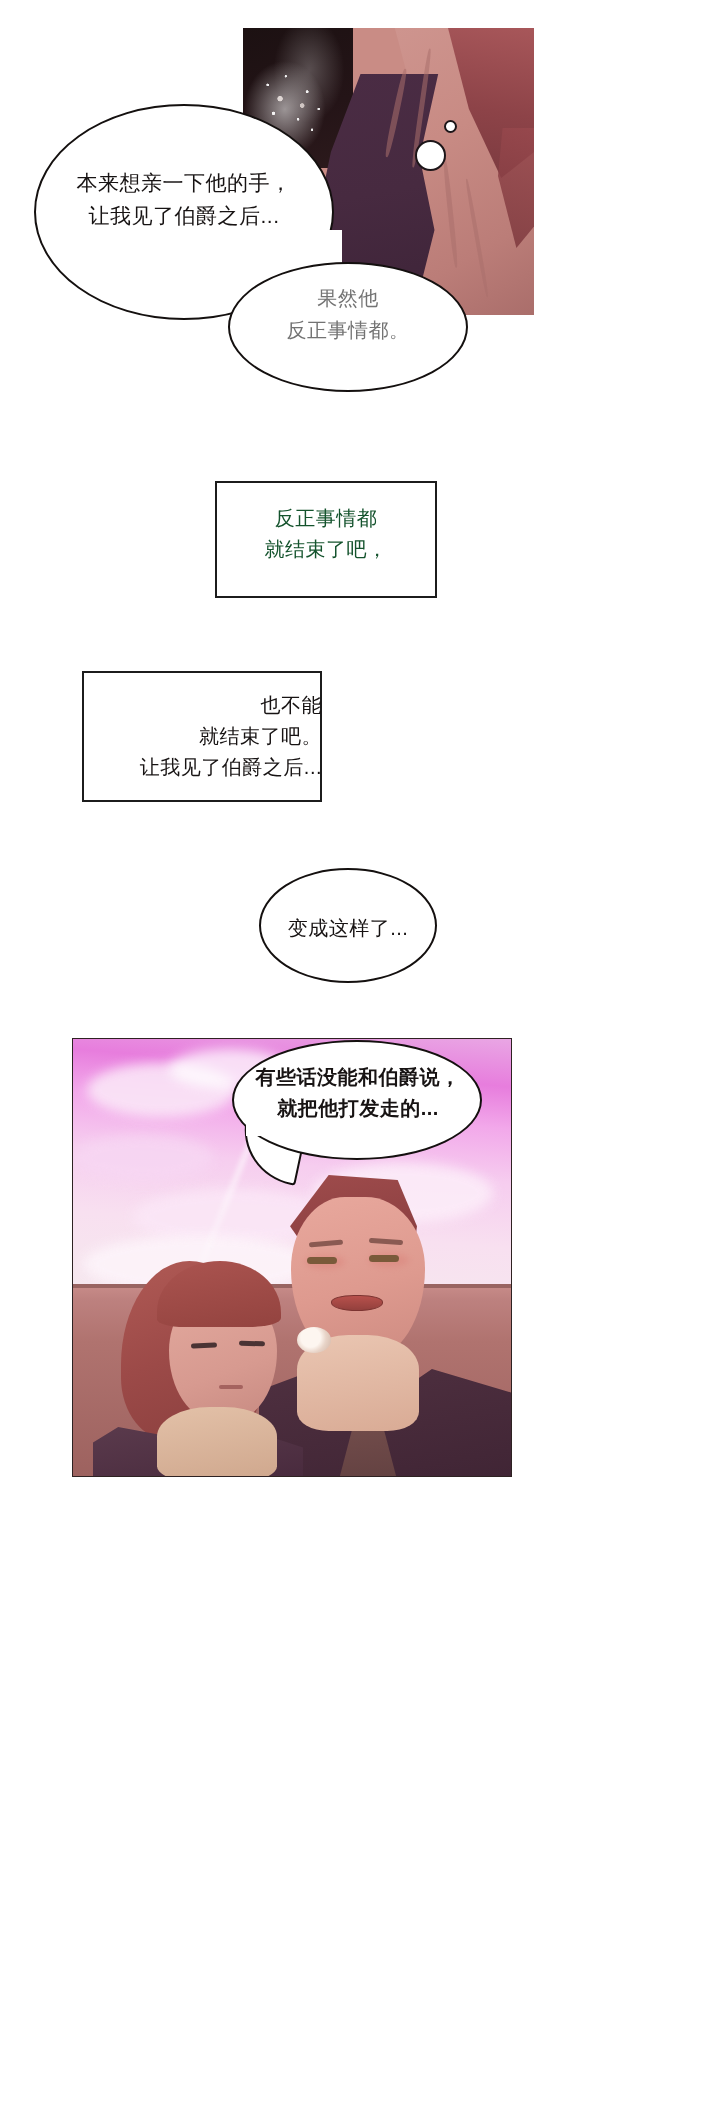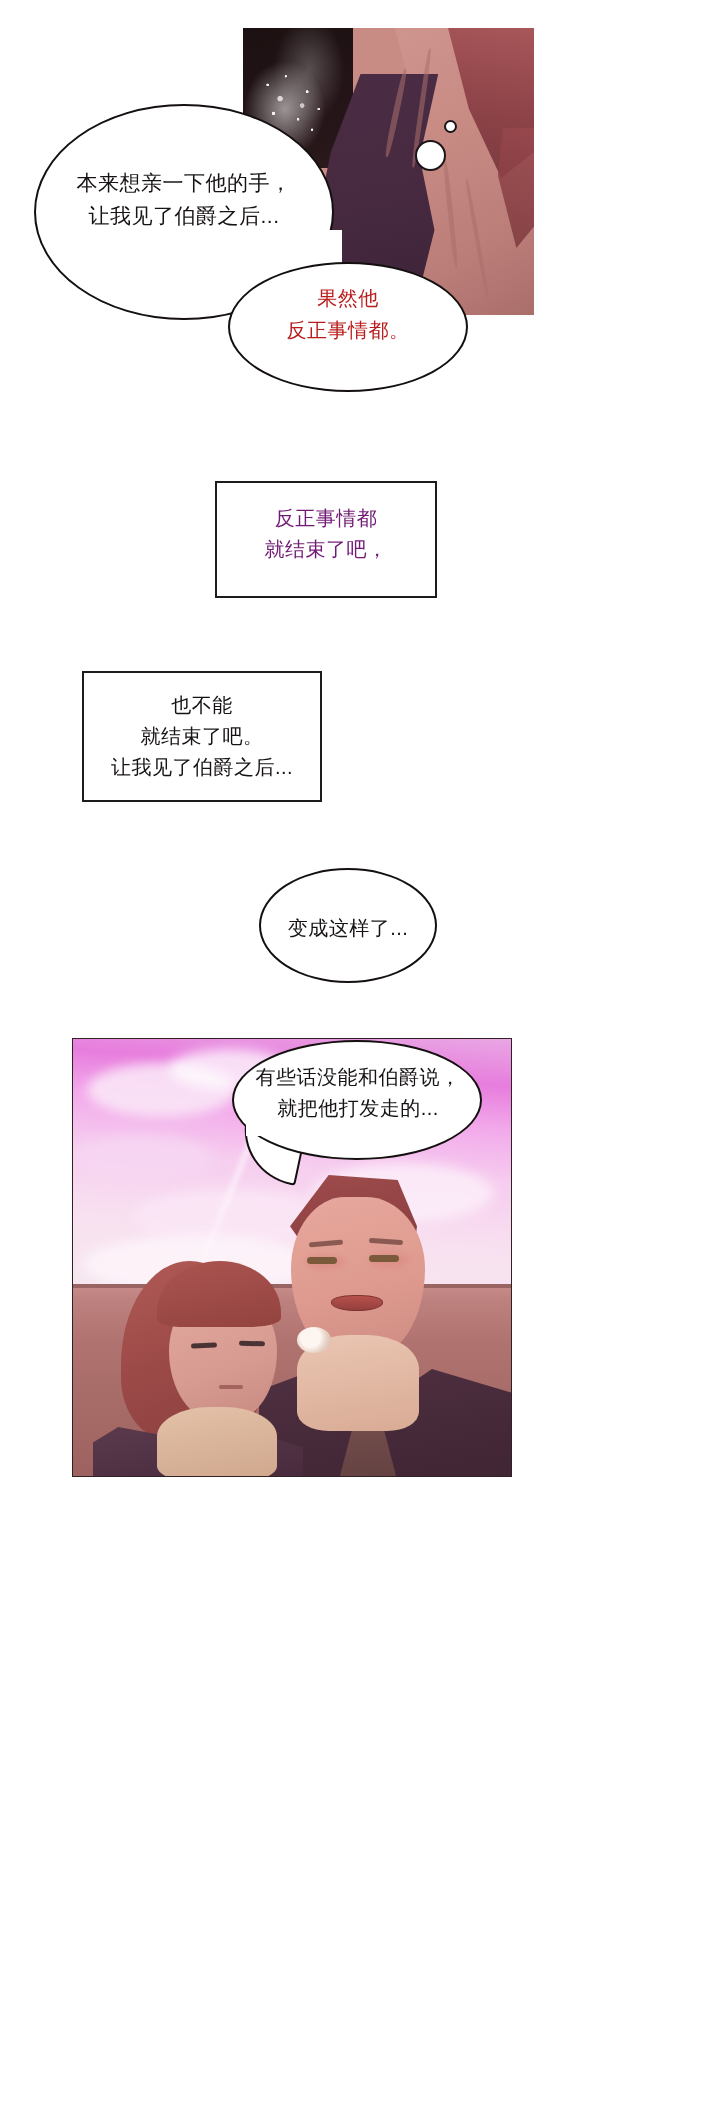--- a/index.html
+++ b/index.html
@@ -129,61 +129,61 @@
     z-index: 7;
   }
   .bubble2-text {
     position: absolute;
     left: 238px; top: 282px;
     width: 220px;
     z-index: 9;
     text-align: center;
     font-size: 20px;
     line-height: 32px;
-    color: #b91c1c;
+    color: #737373;
     letter-spacing: .5px;
     font-weight: 500;
   }
 
   
   .box1 {
     position: absolute;
     left: 215px; top: 481px;
     width: 222px; height: 117px;
     background: #ffffff;
     border: 2.4px solid #1c1c1c;
     z-index: 3;
   }
   .box1-text {
     position: absolute;
     left: 215px; top: 503px;
     width: 222px;
     text-align: center;
     font-size: 20px;
     line-height: 31px;
-    color: #701a75;
+    color: #14532d;
     letter-spacing: .5px;
     font-weight: 500;
     z-index: 5;
   }
 
   
   .box2 {
     position: absolute;
     left: 82px; top: 671px;
     width: 240px; height: 131px;
     background: #ffffff;
     border: 2.4px solid #1c1c1c;
     z-index: 3;
   }
   .box2-text {
     position: absolute;
     left: 82px; top: 690px;
     width: 240px;
-    text-align: center;
+    text-align: right;
     font-size: 20px;
     line-height: 31px;
     color: #171313;
     letter-spacing: .5px;
     font-weight: 500;
     z-index: 5;
   }
 
   
   .bubble3 {
@@ -336,21 +336,21 @@
   }
   .bubble4-text {
     position: absolute;
     left: 236px; top: 1062px;
     width: 244px;
     text-align: center;
     font-size: 20px;
     line-height: 31px;
     color: #171313;
     letter-spacing: .5px;
-    font-weight: 400;
+    font-weight: 700;
     z-index: 15;
   }
   .tline { display:block; white-space: pre; }
 </style>
 </head>
 <body>
 
 <div class="page">
 
   <div class="panel-top">

